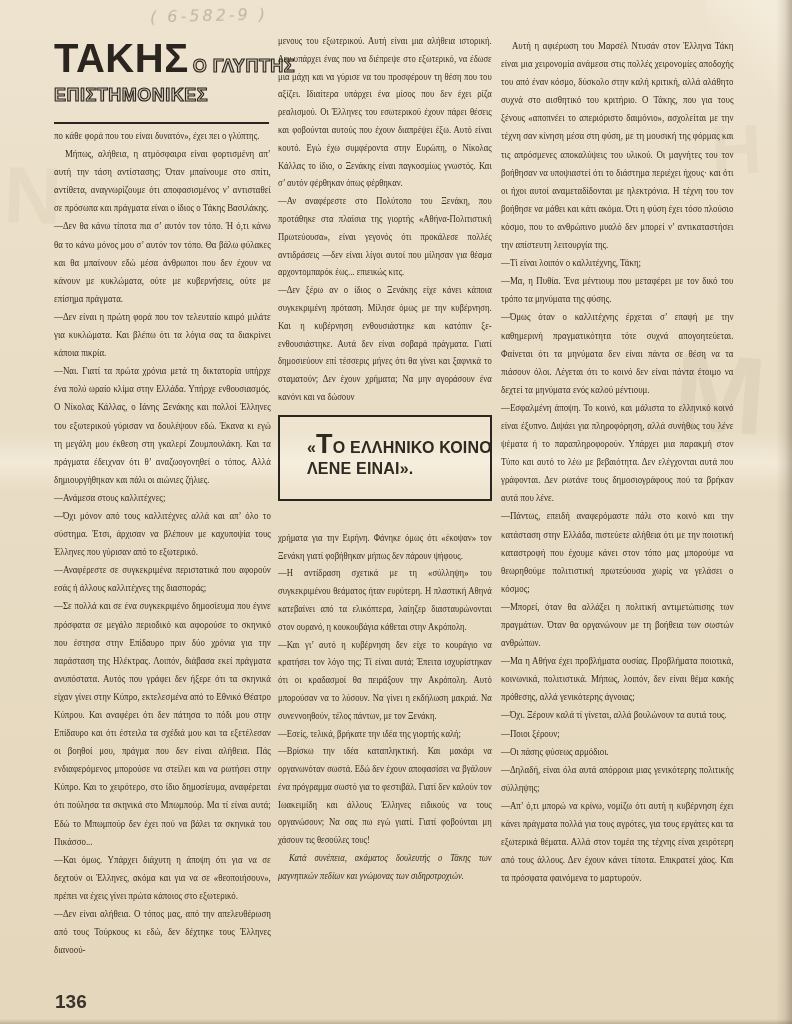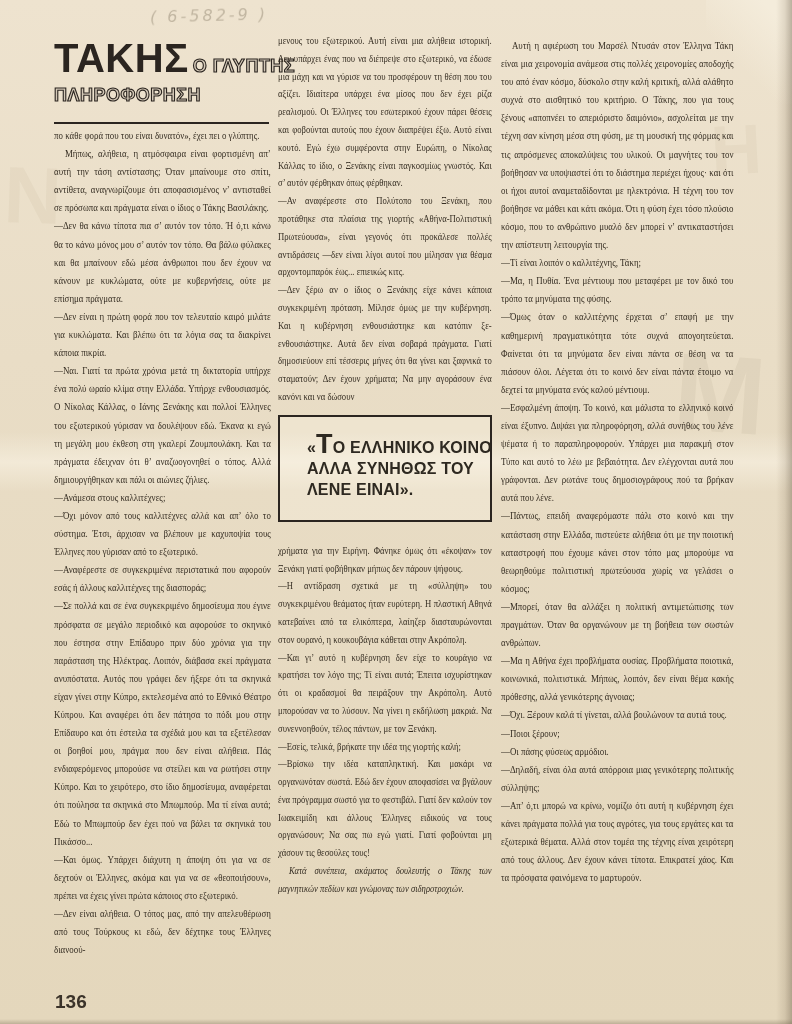--- a/index.html
+++ b/index.html
@@ -38,21 +38,21 @@
   .col3{left:501px;top:36px;width:233px;height:960px;}
   .copy{transform:scaleX(.78);transform-origin:0 0;color:#362e23;
         font-size:11.4px;line-height:18.1px;}
   .col1 .copy{width:278px;}
   .col2 .copy{width:274px;font-size:11.1px;line-height:17.8px;}
   .col3 .copy{width:298px;}
   .para{margin:0;text-align:justify;}
   .indent{text-indent:14px;}
   .italic{font-style:italic;}
   
-  .quotebox{box-sizing:border-box;width:214px;margin:9px 0 20px;border:2px solid #2b2520;
+  .quotebox{box-sizing:border-box;width:214px;margin:9px 0 28px;border:2px solid #2b2520;
         padding:17px 8px 20px 27px;background:rgba(255,250,238,.25);
         font-family:"Liberation Sans",sans-serif;font-weight:600;font-size:16px;
         line-height:21px;letter-spacing:.2px;color:#2e2921;}
   .qline{white-space:nowrap;}
   .qbig{font-size:27px;}
   .pagenum{position:absolute;left:55px;top:991px;font-family:"Liberation Sans",sans-serif;
         font-size:19px;color:#3b332a;font-weight:bold;}
 </style>
 </head>
 <body>
@@ -68,21 +68,21 @@
   <div class="ghost ghost-m">Μ</div>
   <div class="ghost ghost-h">Η</div>
   <div class="ghost ghost-n">Ν</div>
 
   <div class="masthead">
     <div class="m-line">
       <span class="brand">ΤΑΚΗΣ</span>
       <span class="outline">Ο ΓΛΥΠΤΗΣ</span>
     </div>
     <div class="m-line">
-      <span class="outline">ΠΛΗΡΟΦΟΡΗΣΗ</span>
+      <span class="outline">ΕΠΙΣΤΗΜΟΝΙΚΕΣ</span>
     </div>
   </div>
   <div class="rule"></div>
 
   <div class="col col1">
     <div class="copy">
         <p class="para">πο κάθε φορά που του είναι δυνατόν», έχει πει ο γλύπτης.</p>
         <p class="para indent">Μήπως, αλήθεια, η ατμόσφαιρα είναι φορτισμένη απ’ αυτή την τάση αντίστασης; Όταν μπαίνουμε στο σπίτι, αντίθετα, αναγνωρίζουμε ότι αποφασισμένος ν’ αντισταθεί σε πρόσωπα και πράγματα είναι ο ίδιος ο Τάκης Βασιλάκης.</p>
         <p class="para">—Δεν θα κάνω τίποτα πια σ’ αυτόν τον τόπο. Ή ό,τι κάνω θα το κάνω μόνος μου σ’ αυτόν τον τόπο. Θα βάλω φύλακες και θα μπαίνουν εδώ μέσα άνθρωποι που δεν έχουν να κάνουν με κυκλώματα, ούτε με κυβερνήσεις, ούτε με επίσημα πράγματα.</p>
         <p class="para">—Δεν είναι η πρώτη φορά που τον τελευταίο καιρό μιλάτε για κυκλώματα. Και βλέπω ότι τα λόγια σας τα διακρίνει κάποια πικρία.</p>
@@ -100,21 +100,20 @@
     <div class="copy">
         <p class="para">μενους του εξωτερικού. Αυτή είναι μια αλήθεια ιστορική. Δεν υπάρχει ένας που να διέπρεψε στο εξωτερικό, να έδωσε μια μάχη και να γύρισε να του προσφέρουν τη θέση που του αξίζει. Ιδιαίτερα υπάρχει ένα μίσος που δεν έχει ρίζα ρεαλισμού. Οι Έλληνες του εσωτερικού έχουν πάρει θέσεις και φοβούνται αυτούς που έχουν διαπρέψει έξω. Αυτό είναι κουτό. Εγώ έχω συμφέροντα στην Ευρώπη, ο Νίκολας Κάλλας το ίδιο, ο Ξενάκης είναι παγκοσμίως γνωστός. Και σ’ αυτόν φέρθηκαν όπως φέρθηκαν.</p>
         <p class="para">—Αν αναφέρεστε στο Πολύτοπο του Ξενάκη, που προτάθηκε στα πλαίσια της γιορτής «Αθήνα-Πολιτιστική Πρωτεύουσα», είναι γεγονός ότι προκάλεσε πολλές αντιδράσεις —δεν είναι λίγοι αυτοί που μίλησαν για θέαμα αρχοντομπαρόκ έως... επιεικώς κιτς.</p>
         <p class="para">—Δεν ξέρω αν ο ίδιος ο Ξενάκης είχε κάνει κάποια συγκεκριμένη πρόταση. Μίλησε όμως με την κυβέρνηση. Και η κυβέρνηση ενθουσιάστηκε και κατόπιν ξε-ενθουσιάστηκε. Αυτά δεν είναι σοβαρά πράγματα. Γιατί δημοσιεύουν επί τέσσερις μήνες ότι θα γίνει και ξαφνικά το σταματούν; Δεν έχουν χρήματα; Να μην αγοράσουν ένα κανόνι και να δώσουν</p>
       </div>
     <div class="quotebox">
       <div class="qline">
         <span class="qopen">«</span><span class="qbig">Τ</span><span>Ο ΕΛΛΗΝΙΚΟ ΚΟΙΝΟ</span>
       </div>
       <div>
-          <div class="qline">ΑΛΛΑ ΣΥΝΗΘΩΣ ΤΟΥ</div>
           <div class="qline">ΛΕΝΕ ΕΙΝΑΙ».</div>
         </div>
     </div>
     <div class="copy">
         <p class="para">χρήματα για την Ειρήνη. Φάνηκε όμως ότι «έκοψαν» τον Ξενάκη γιατί φοβήθηκαν μήπως δεν πάρουν ψήφους.</p>
         <p class="para">—Η αντίδραση σχετικά με τη «σύλληψη» του συγκεκριμένου θεάματος ήταν ευρύτερη. Η πλαστική Αθηνά κατεβαίνει από τα ελικόπτερα, λαίηζερ διασταυρώνονται στον ουρανό, η κουκουβάγια κάθεται στην Ακρόπολη.</p>
         <p class="para">—Και γι’ αυτό η κυβέρνηση δεν είχε το κουράγιο να κρατήσει τον λόγο της; Τί είναι αυτά; Έπειτα ισχυρίστηκαν ότι οι κραδασμοί θα πειράξουν την Ακρόπολη. Αυτό μπορούσαν να το λύσουν. Να γίνει η εκδήλωση μακριά. Να συνεννοηθούν, τέλος πάντων, με τον Ξενάκη.</p>
         <p class="para">—Εσείς, τελικά, βρήκατε την ιδέα της γιορτής καλή;</p>
         <p class="para">—Βρίσκω την ιδέα καταπληκτική. Και μακάρι να οργανωνόταν σωστά. Εδώ δεν έχουν αποφασίσει να βγάλουν ένα πρόγραμμα σωστό για το φεστιβάλ. Γιατί δεν καλούν τον Ιωακειμίδη και άλλους Έλληνες ειδικούς να τους οργανώσουν; Να σας πω εγώ γιατί. Γιατί φοβούνται μη χάσουν τις θεσούλες τους!</p>
         <p class="para indent italic">Κατά συνέπεια, ακάματος δουλευτής ο Τάκης των μαγνητικών πεδίων και γνώμονας των σιδηροτροχιών.</p>

